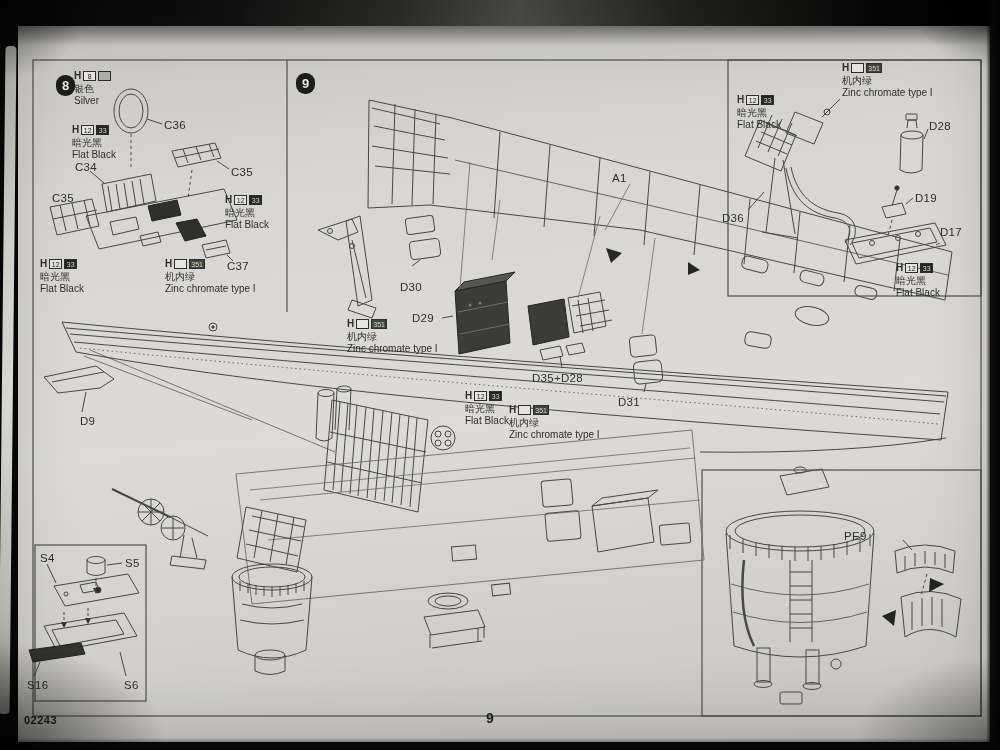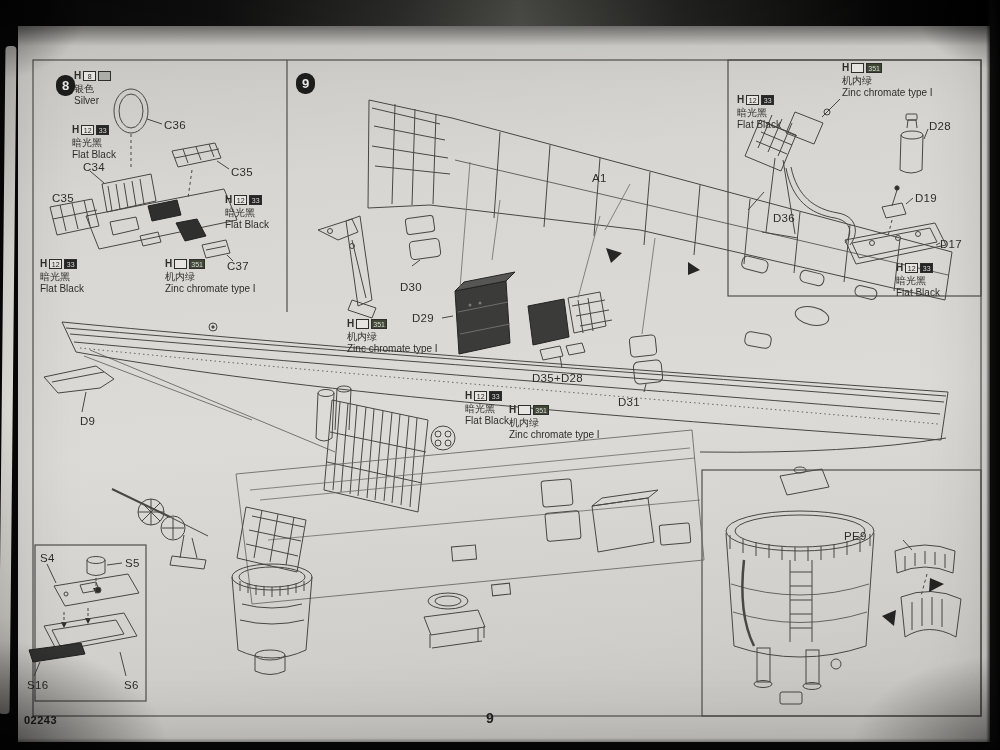--- a/index.html
+++ b/index.html
@@ -250,33 +250,33 @@
       <path d="M29,650 l52,-7 l4,11 l-52,8 z" fill="#333331" stroke="#222"></path>
       <path d="M120,652 L126,676 M40,662 L34,676"></path>
     </g>
   </svg>
 
   <div class="step" style="left:56px;top:75px">8</div>
   <div class="step" style="left:296px;top:73px">9</div>
 
   <span class="plabel" style="left:164px;top:119px">C36</span>
   <span class="plabel" style="left:231px;top:166px">C35</span>
-  <span class="plabel" style="left:83px;top:161px">C34</span>
+  <span class="plabel" style="left:75px;top:161px">C34</span>
   <span class="plabel" style="left:52px;top:192px">C35</span>
   <span class="plabel" style="left:227px;top:260px">C37</span>
-  <span class="plabel" style="left:592px;top:172px">A1</span>
+  <span class="plabel" style="left:612px;top:172px">A1</span>
   <span class="plabel" style="left:400px;top:281px">D30</span>
   <span class="plabel" style="left:412px;top:312px">D29</span>
   <span class="plabel" style="left:532px;top:372px">D35+D28</span>
   <span class="plabel" style="left:618px;top:396px">D31</span>
   <span class="plabel" style="left:80px;top:415px">D9</span>
-  <span class="plabel" style="left:773px;top:212px">D36</span>
+  <span class="plabel" style="left:722px;top:212px">D36</span>
   <span class="plabel" style="left:929px;top:120px">D28</span>
   <span class="plabel" style="left:915px;top:192px">D19</span>
-  <span class="plabel" style="left:940px;top:238px">D17</span>
+  <span class="plabel" style="left:940px;top:226px">D17</span>
   <span class="plabel" style="left:844px;top:530px">PE9</span>
   <span class="plabel" style="left:40px;top:552px">S4</span>
   <span class="plabel" style="left:125px;top:557px">S5</span>
   <span class="plabel" style="left:124px;top:679px">S6</span>
   <span class="plabel" style="left:27px;top:679px">S16</span>
 
   <div class="callout" style="left:74px;top:70px">
     <div class="code">
         <span>H</span>
         <span class="pbox light">8</span>

